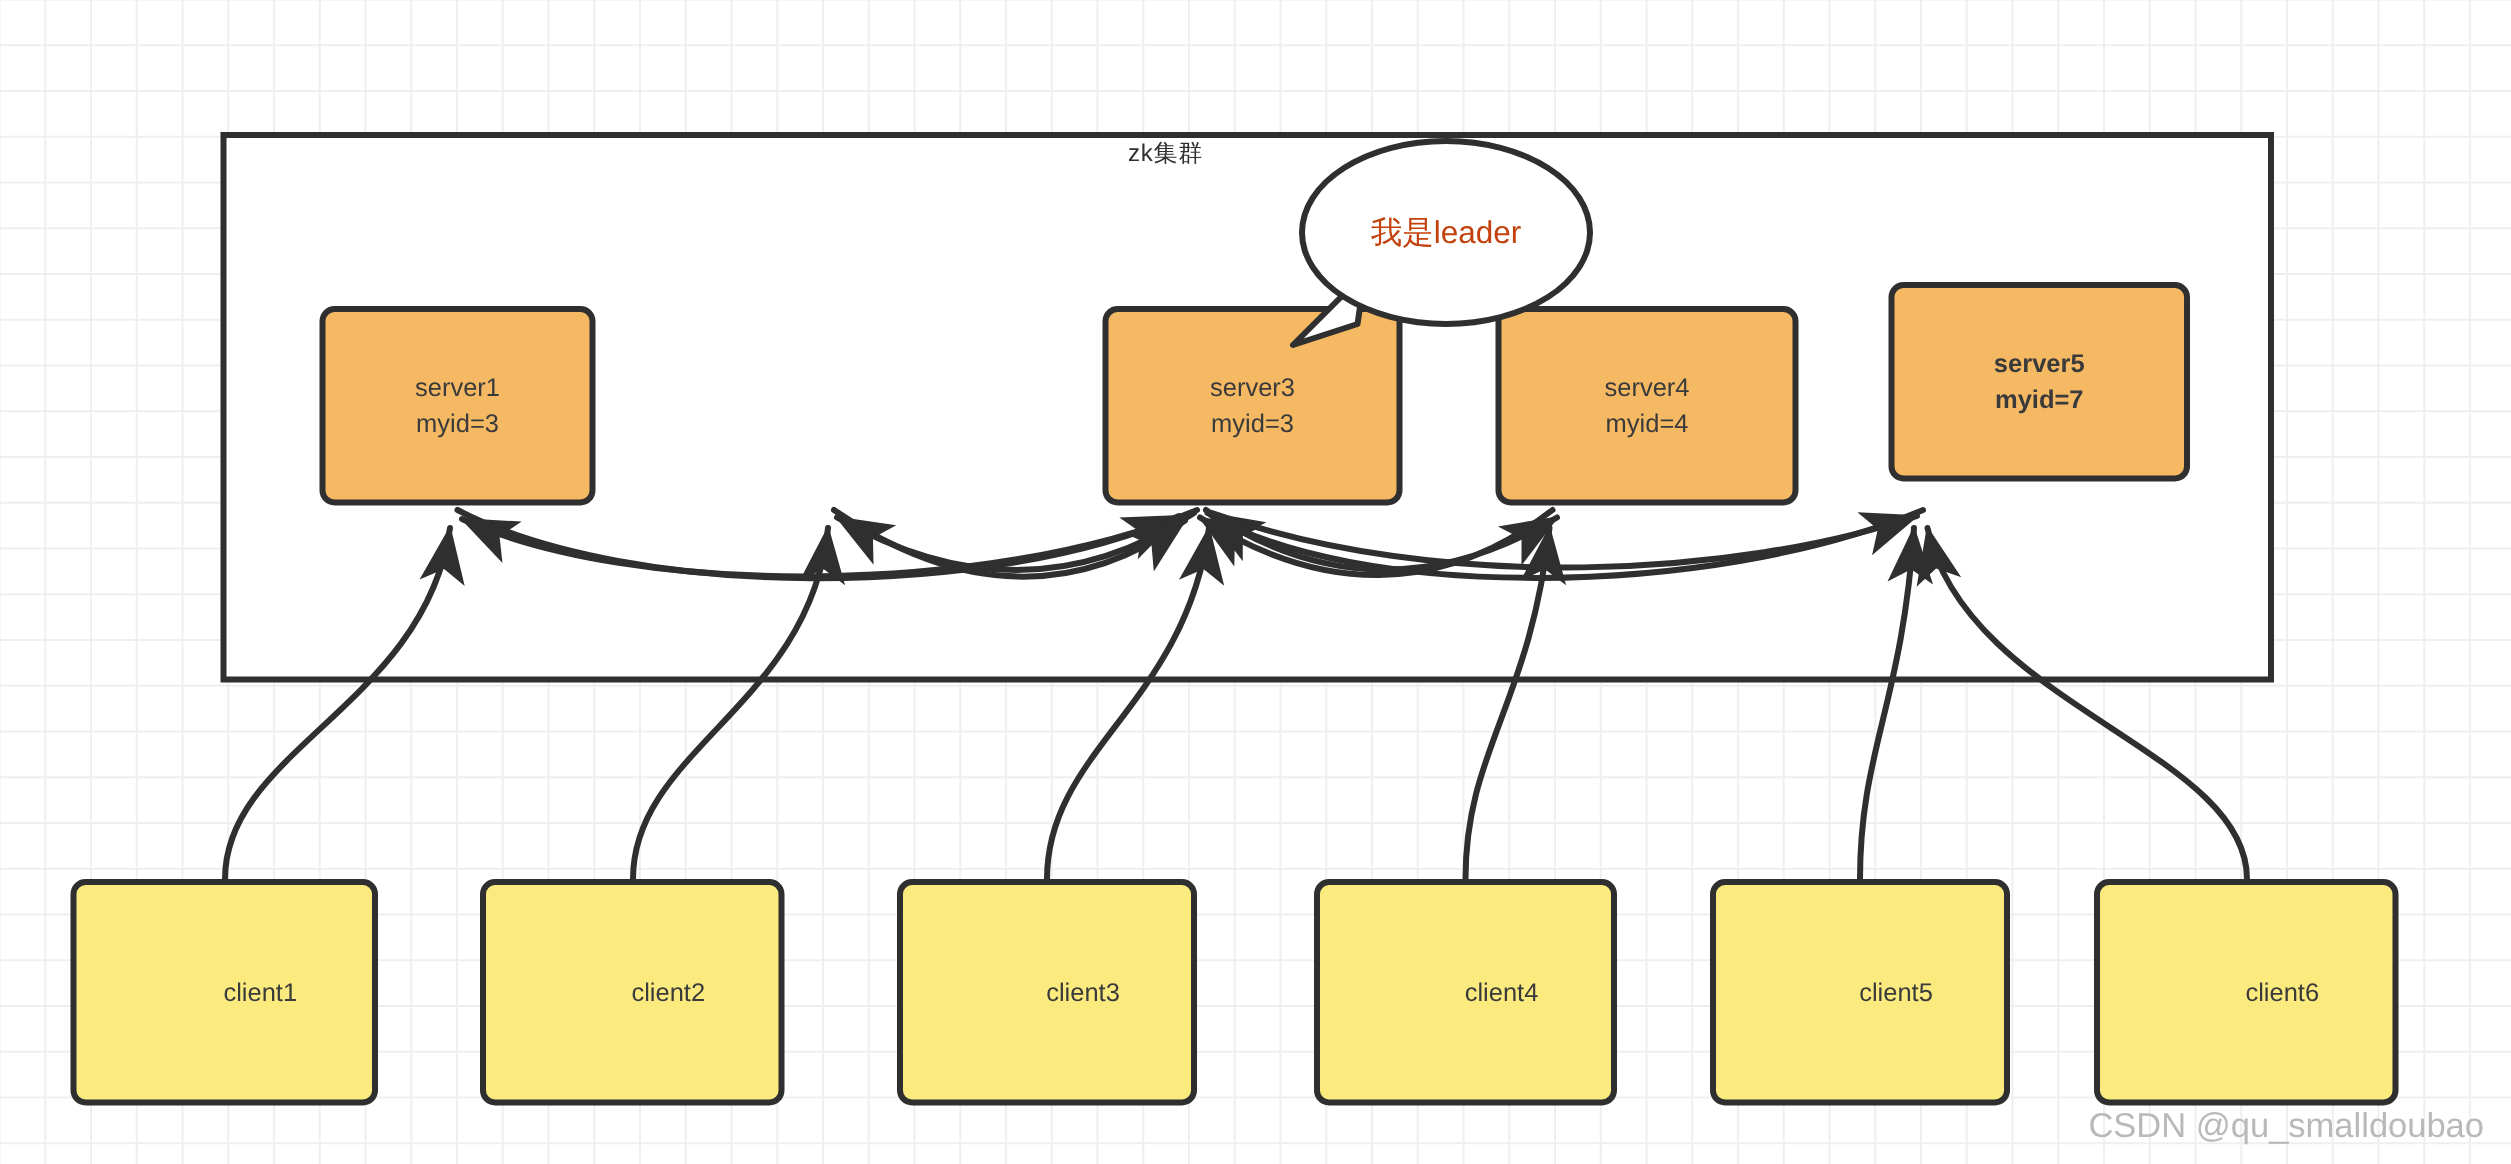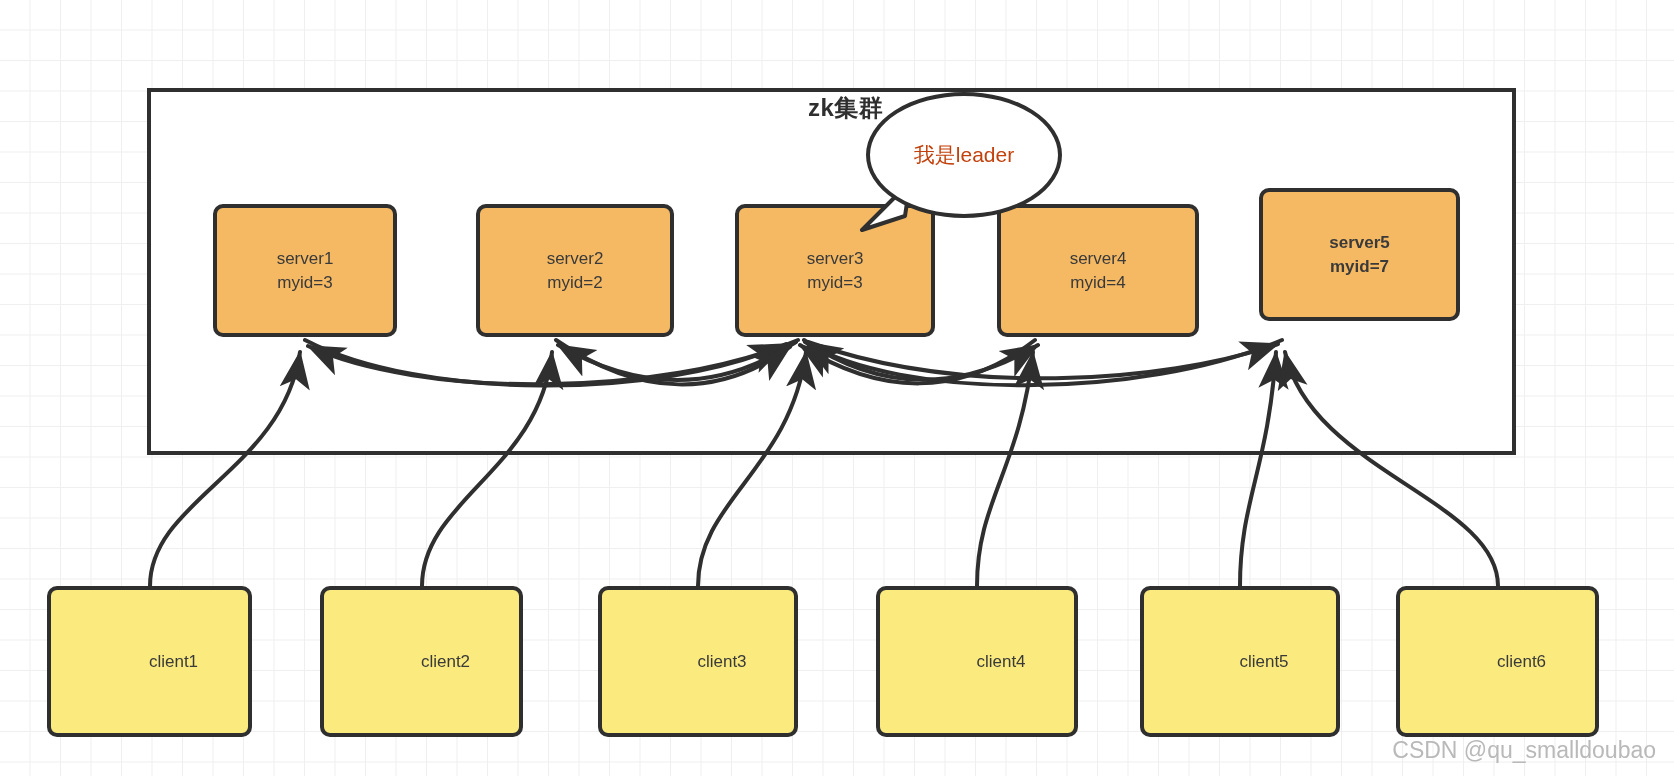--- a/index.html
+++ b/index.html
@@ -32,24 +32,24 @@
     left: 147px;
     top: 88px;
     width: 1369px;
     height: 367px;
     border: 4px solid #2f2f2f;
     background: #ffffff;
     box-sizing: border-box;
   }
   .cluster-title {
     position: absolute;
-    left: 808px;
+    left: 752px;
     top: 92px;
-    font-size: 24px;
-    font-weight: bold;
+    font-size: 16px;
+    font-weight: normal;
     color: #2f2f2f;
     letter-spacing: 0.5px;
     white-space: nowrap;
   }
   .node {
     position: absolute;
     box-sizing: border-box;
     border: 4px solid #2f2f2f;
     border-radius: 10px;
     display: flex;
@@ -136,24 +136,20 @@
       <path d="M796,342 C720,392 640,392 558,345" marker-end="url(#arrowhead)"></path>
       <path d="M804,340 C880,392 960,392 1038,345" marker-end="url(#arrowhead)"></path>
       <path d="M808,342 C960,396 1160,384 1278,344" marker-end="url(#arrowhead)"></path>
     </g>
   </svg>
 
   <div class="node server" style="left:213px; top:204px; width:184px; height:133px;">
     <span class="line1">server1</span>
     <span class="line2">myid=3</span>
   </div>
-  <div class="node server" style="left:476px; top:204px; width:198px; height:133px;">
-    <span class="line1">server2</span>
-    <span class="line2">myid=2</span>
-  </div>
   <div class="node server" style="left:735px; top:204px; width:200px; height:133px;">
     <span class="line1">server3</span>
     <span class="line2">myid=3</span>
   </div>
   <div class="node server" style="left:997px; top:204px; width:202px; height:133px;">
     <span class="line1">server4</span>
     <span class="line2">myid=4</span>
   </div>
   <div class="node server" style="left:1259px; top:188px; width:201px; height:133px;font-weight:bold;">
     <span class="line1">server5</span>

